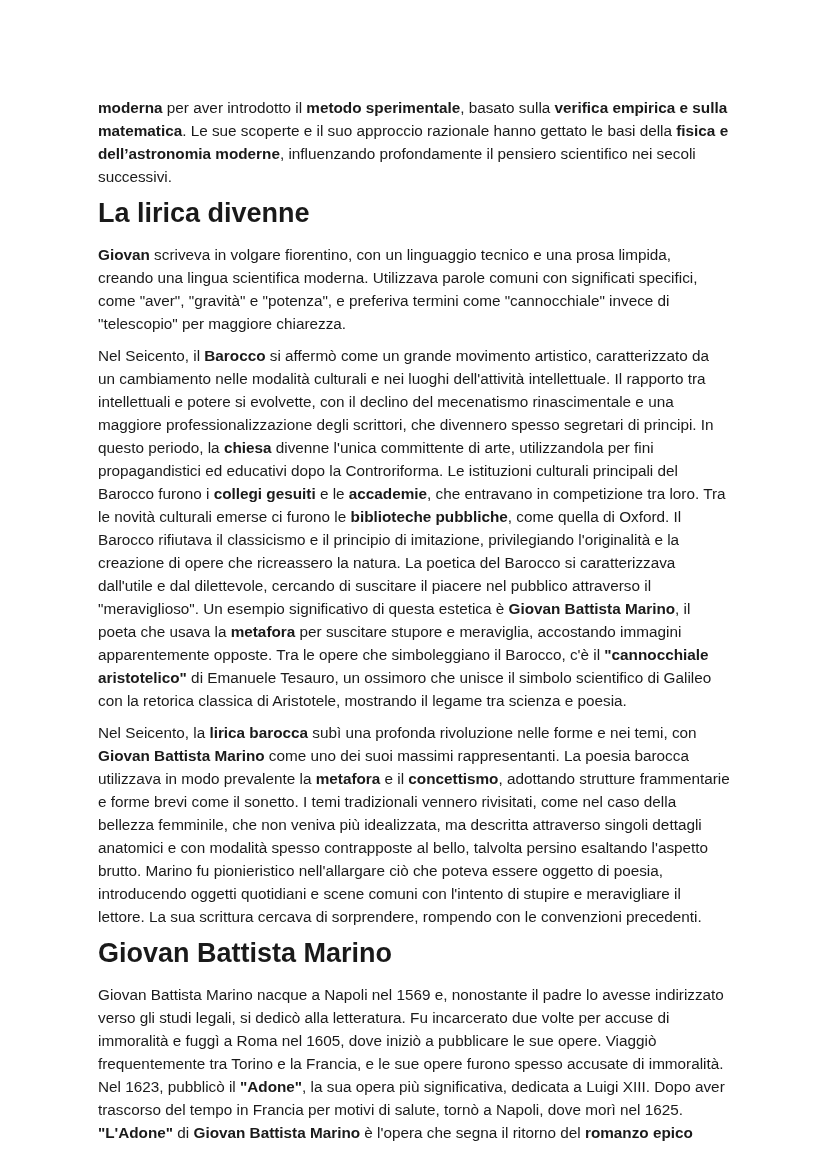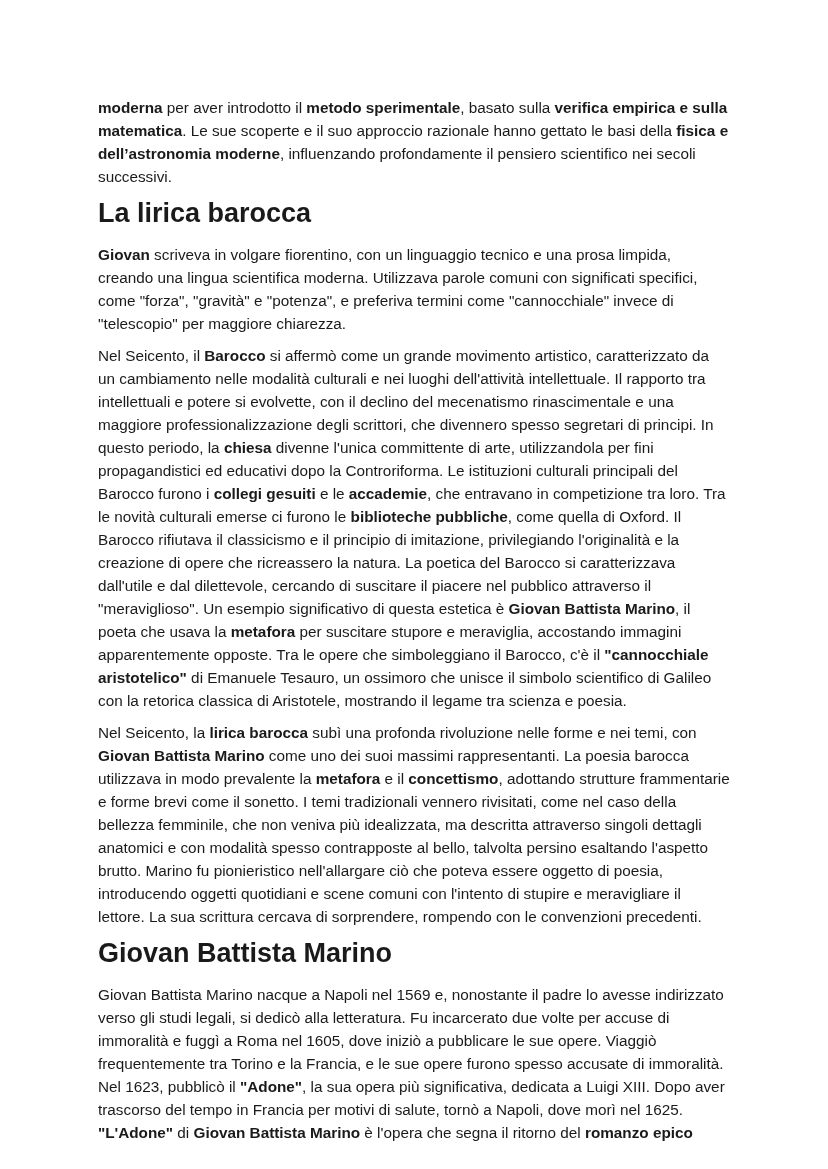--- a/index.html
+++ b/index.html
@@ -34,20 +34,20 @@
   .doc strong {
     font-weight: 700;
   }
 </style>
 </head>
 <body>
 
 <div class="page">
   <div class="doc" style="color: rgb(26, 26, 26);">
       <p><strong>moderna</strong><span> per aver introdotto il </span><strong>metodo sperimentale</strong><span>, basato sulla </span><strong>verifica empirica e sulla matematica</strong><span>. Le sue scoperte e il suo approccio razionale hanno gettato le basi della </span><strong>fisica e dell’astronomia moderne</strong><span>, influenzando profondamente il pensiero scientifico nei secoli successivi.</span></p>
-      <h2><strong>La lirica barocca</strong></h2>
-      <p><strong>Giovan</strong><span> scriveva in volgare fiorentino, con un linguaggio tecnico e una prosa limpida, creando una lingua scientifica moderna. Utilizzava parole comuni con significati specifici, come "forza", "gravità" e "potenza", e preferiva termini come "cannocchiale" invece di "telescopio" per maggiore chiarezza.</span></p>
+      <h2><strong>La lirica divenne</strong></h2>
+      <p><strong>Giovan</strong><span> scriveva in volgare fiorentino, con un linguaggio tecnico e una prosa limpida, creando una lingua scientifica moderna. Utilizzava parole comuni con significati specifici, come "aver", "gravità" e "potenza", e preferiva termini come "cannocchiale" invece di "telescopio" per maggiore chiarezza.</span></p>
       <p><span>Nel Seicento, il </span><strong>Barocco</strong><span> si affermò come un grande movimento artistico, caratterizzato da un cambiamento nelle modalità culturali e nei luoghi dell'attività intellettuale. Il rapporto tra intellettuali e potere si evolvette, con il declino del mecenatismo rinascimentale e una maggiore professionalizzazione degli scrittori, che divennero spesso segretari di principi. In questo periodo, la </span><strong>chiesa</strong><span> divenne l'unica committente di arte, utilizzandola per fini propagandistici ed educativi dopo la Controriforma. Le istituzioni culturali principali del Barocco furono i </span><strong>collegi gesuiti</strong><span> e le </span><strong>accademie</strong><span>, che entravano in competizione tra loro. Tra le novità culturali emerse ci furono le </span><strong>biblioteche pubbliche</strong><span>, come quella di Oxford. Il Barocco rifiutava il classicismo e il principio di imitazione, privilegiando l'originalità e la creazione di opere che ricreassero la natura. La poetica del Barocco si caratterizzava dall'utile e dal dilettevole, cercando di suscitare il piacere nel pubblico attraverso il "meraviglioso". Un esempio significativo di questa estetica è </span><strong>Giovan Battista Marino</strong><span>, il poeta che usava la </span><strong>metafora</strong><span> per suscitare stupore e meraviglia, accostando immagini apparentemente opposte. Tra le opere che simboleggiano il Barocco, c'è il </span><strong>"cannocchiale aristotelico"</strong><span> di Emanuele Tesauro, un ossimoro che unisce il simbolo scientifico di Galileo con la retorica classica di Aristotele, mostrando il legame tra scienza e poesia.</span></p>
       <p><span>Nel Seicento, la </span><strong>lirica barocca</strong><span> subì una profonda rivoluzione nelle forme e nei temi, con </span><strong>Giovan Battista Marino</strong><span> come uno dei suoi massimi rappresentanti. La poesia barocca utilizzava in modo prevalente la </span><strong>metafora</strong><span> e il </span><strong>concettismo</strong><span>, adottando strutture frammentarie e forme brevi come il sonetto. I temi tradizionali vennero rivisitati, come nel caso della bellezza femminile, che non veniva più idealizzata, ma descritta attraverso singoli dettagli anatomici e con modalità spesso contrapposte al bello, talvolta persino esaltando l'aspetto brutto. Marino fu pionieristico nell'allargare ciò che poteva essere oggetto di poesia, introducendo oggetti quotidiani e scene comuni con l'intento di stupire e meravigliare il lettore. La sua scrittura cercava di sorprendere, rompendo con le convenzioni precedenti.</span></p>
       <h2><strong>Giovan Battista Marino</strong></h2>
       <p><span>Giovan Battista Marino nacque a Napoli nel 1569 e, nonostante il padre lo avesse indirizzato verso gli studi legali, si dedicò alla letteratura. Fu incarcerato due volte per accuse di immoralità e fuggì a Roma nel 1605, dove iniziò a pubblicare le sue opere. Viaggiò frequentemente tra Torino e la Francia, e le sue opere furono spesso accusate di immoralità. Nel 1623, pubblicò il </span><strong>"Adone"</strong><span>, la sua opera più significativa, dedicata a Luigi XIII. Dopo aver trascorso del tempo in Francia per motivi di salute, tornò a Napoli, dove morì nel 1625. </span><strong>"L'Adone"</strong><span> di </span><strong>Giovan Battista Marino</strong><span> è l'opera che segna il ritorno del </span><strong>romanzo epico</strong></p>
     </div>
 </div>
 
 </body></html>

